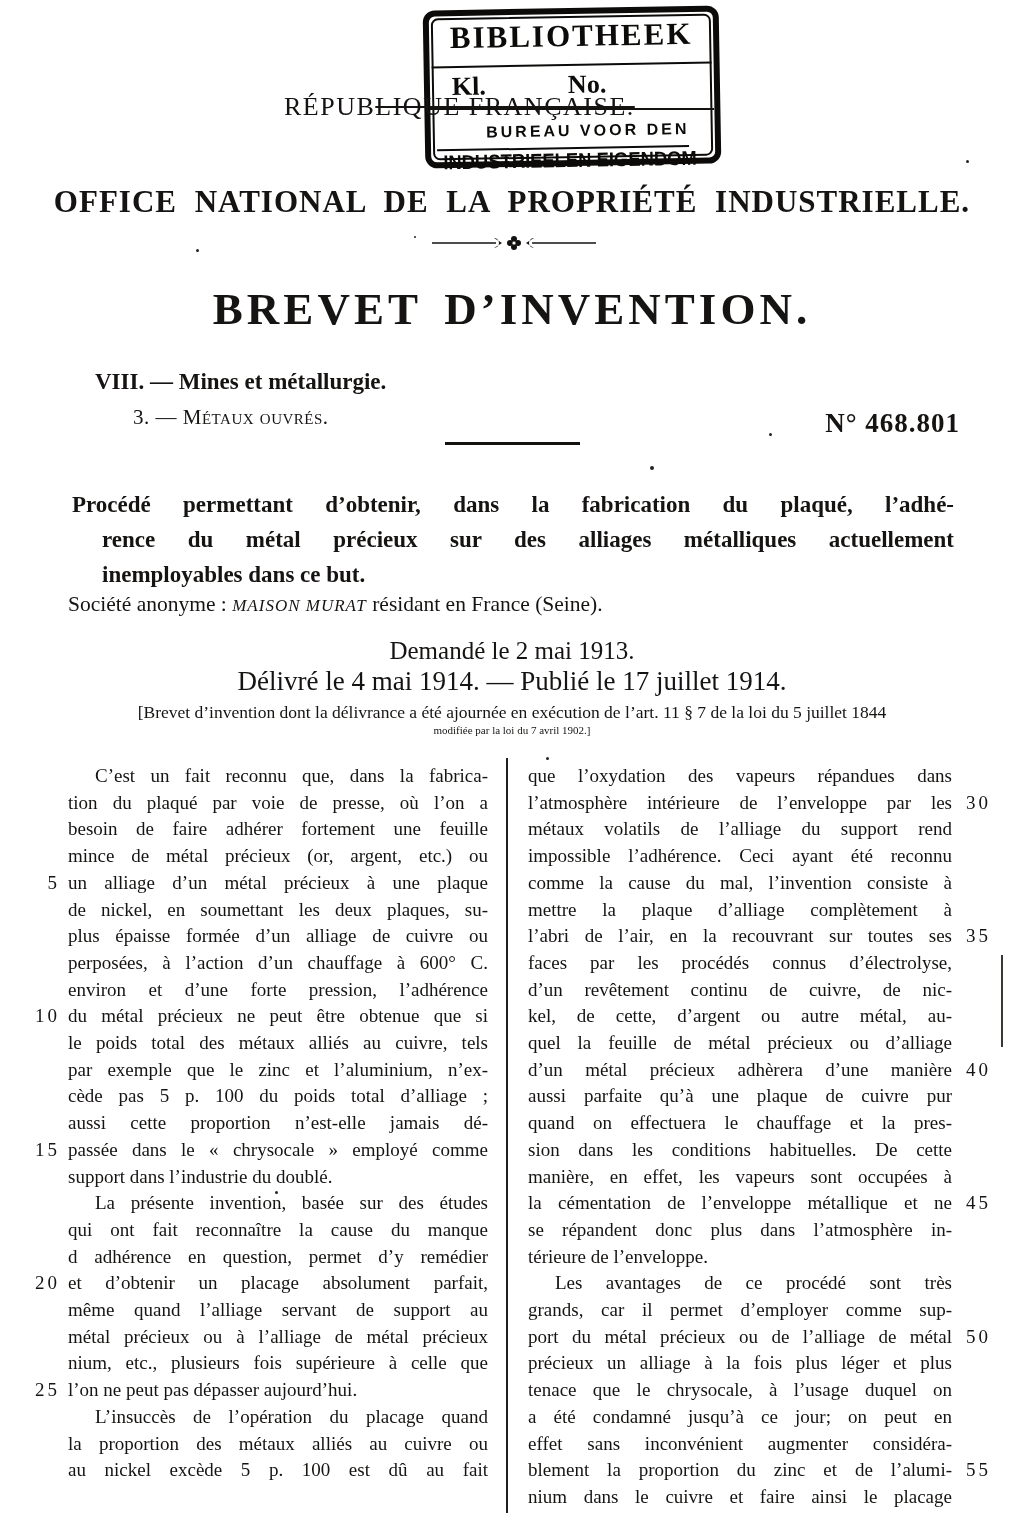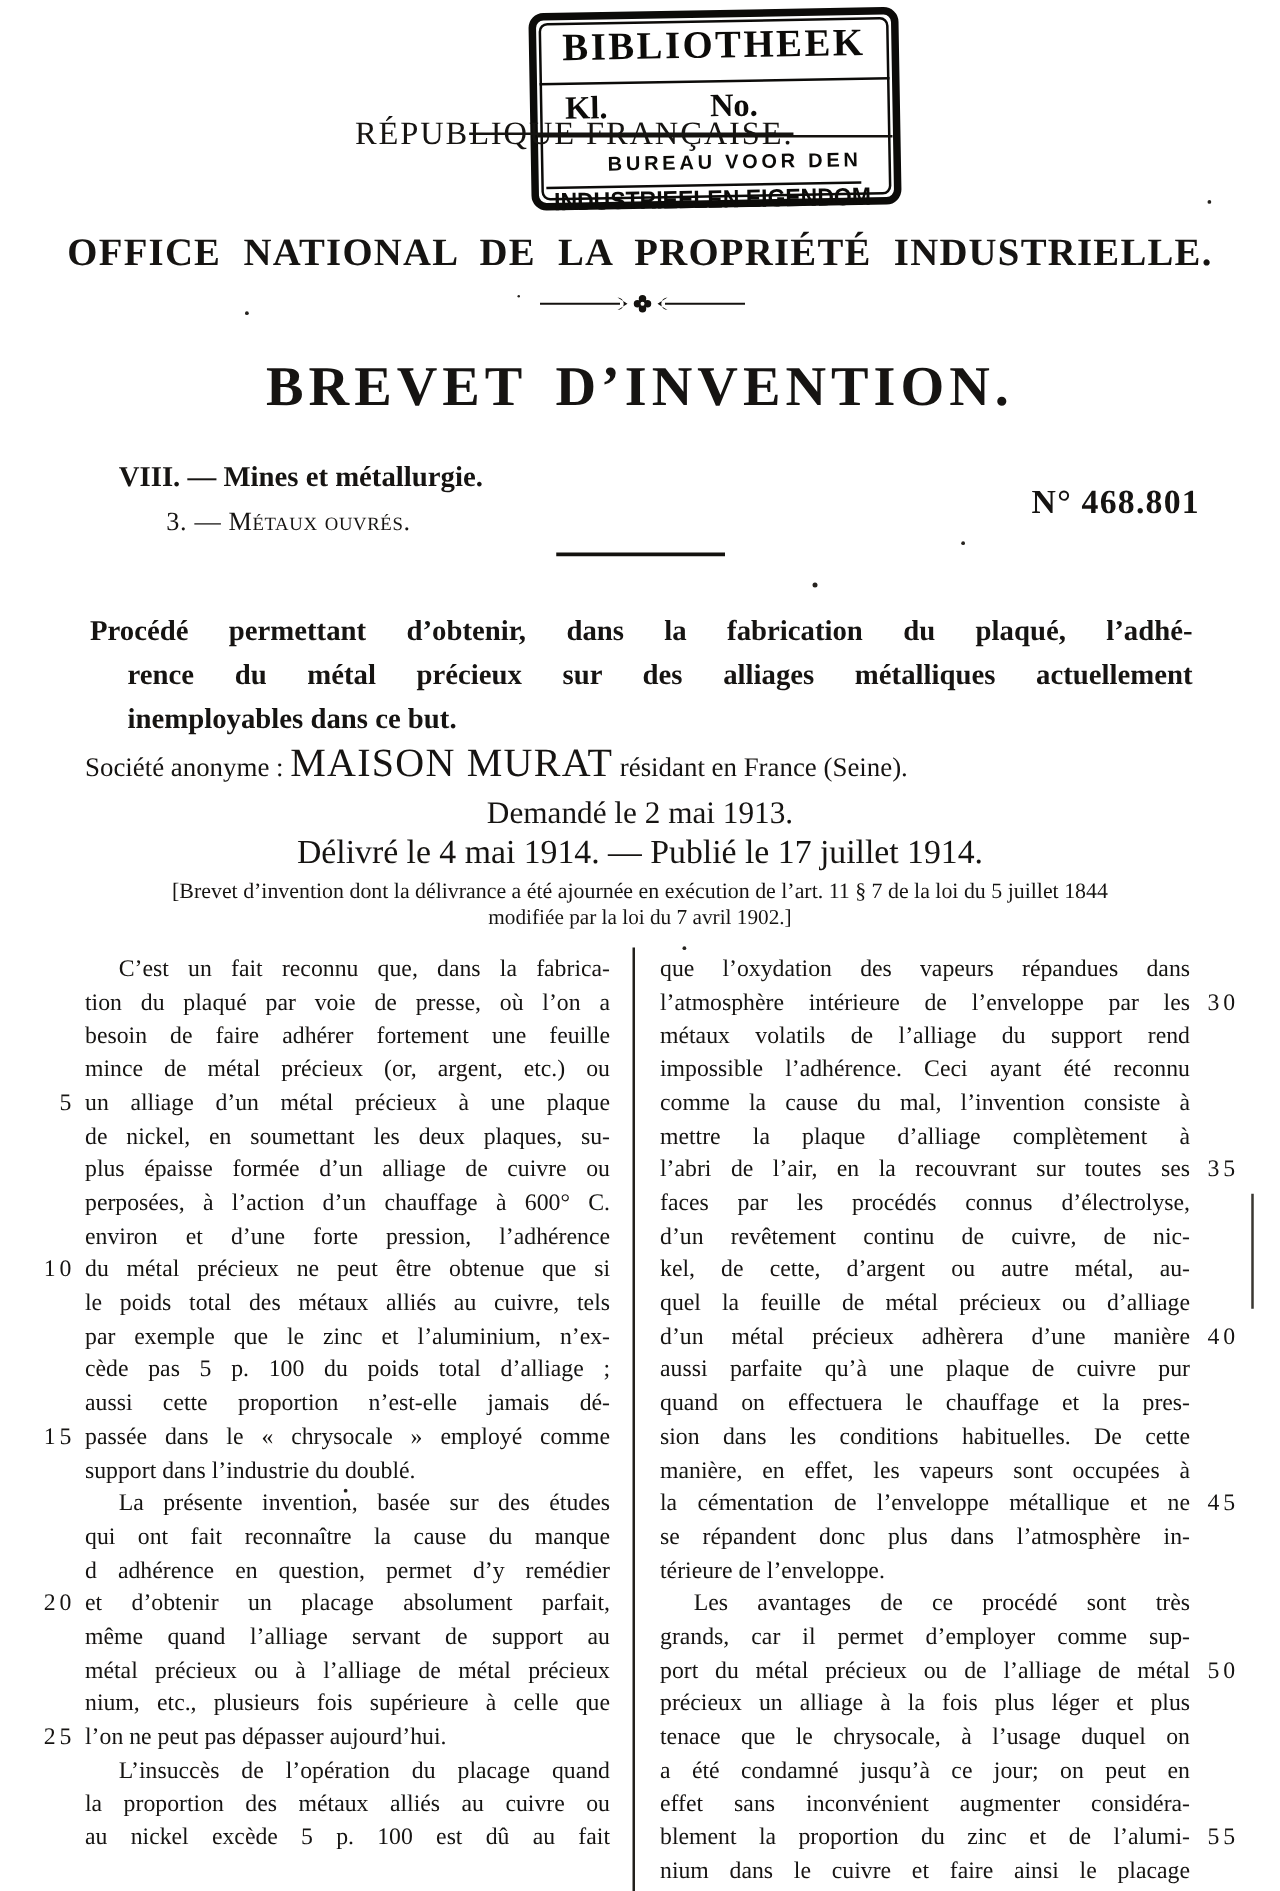--- a/index.html
+++ b/index.html
@@ -56,33 +56,33 @@
   }
   #ornament{position:absolute;left:432px;top:234px;width:164px;height:18px;}
   #doc-type{
     position:absolute;left:0;right:0;top:283px;text-align:center;
     font-weight:bold;font-size:45px;letter-spacing:4px;word-spacing:8px;
     white-space:nowrap;
   }
   
   #section{position:absolute;left:95px;top:369px;font-weight:bold;font-size:23px;}
   #subsection{position:absolute;left:133px;top:405px;font-size:21px;font-variant:small-caps;letter-spacing:0.5px;}
-  #patent-no{position:absolute;right:64px;top:386px;font-weight:bold;font-size:27px;letter-spacing:1px;}
+  #patent-no{position:absolute;right:64px;top:408px;font-weight:bold;font-size:27px;letter-spacing:1px;}
   #center-rule{position:absolute;left:445px;top:442px;width:135px;height:2.5px;background:#14120f;}
   
   #title-block{position:absolute;left:72px;top:487px;width:882px;font-weight:bold;font-size:23px;line-height:35px;}
   .tline{text-align:justify;text-align-last:justify;}
   .tline.cont{padding-left:30px;}
   .tline.last{text-align-last:left;}
   #applicant{position:absolute;left:68px;top:592px;font-size:21.5px;white-space:nowrap;}
-  #applicant .name{font-size:32px;letter-spacing:1px;}
+  #applicant .name{font-size:17px;letter-spacing:1px;font-style:italic;}
   #filed{position:absolute;left:0;right:0;top:637px;text-align:center;font-weight:normal;font-size:25px;}
   #granted{position:absolute;left:0;right:0;top:666px;text-align:center;font-size:27px;}
   #note1{position:absolute;left:0;right:0;top:702px;text-align:center;font-size:17.5px;}
-  #note2{position:absolute;left:0;right:0;top:724px;text-align:center;font-size:17px;}
+  #note2{position:absolute;left:0;right:0;top:724px;text-align:center;font-size:11px;}
   
   #col-divider{position:absolute;left:506px;top:758px;width:2px;height:755px;background:#22201c;}
   .column{position:absolute;top:763px;font-size:19px;line-height:26.71px;}
   #left-col{left:68px;width:420px;}
   #right-col{left:528px;width:424px;}
   .bline{position:relative;height:26.71px;overflow:visible;}
   .bline .lt{display:block;text-align:justify;text-align-last:justify;height:26.71px;overflow:hidden;}
   .bline.pend .lt{text-align:center;text-align-last:left;}
   .bline.indent .lt{text-indent:27px;}
   .ln{position:absolute;top:0;font-size:19px;letter-spacing:3px;white-space:nowrap;}

